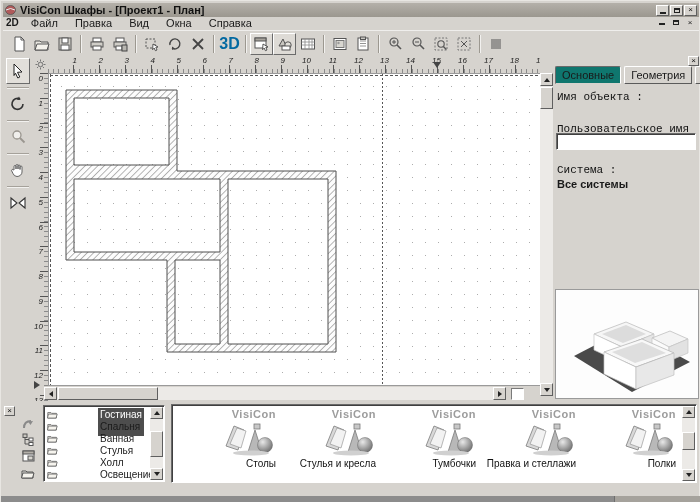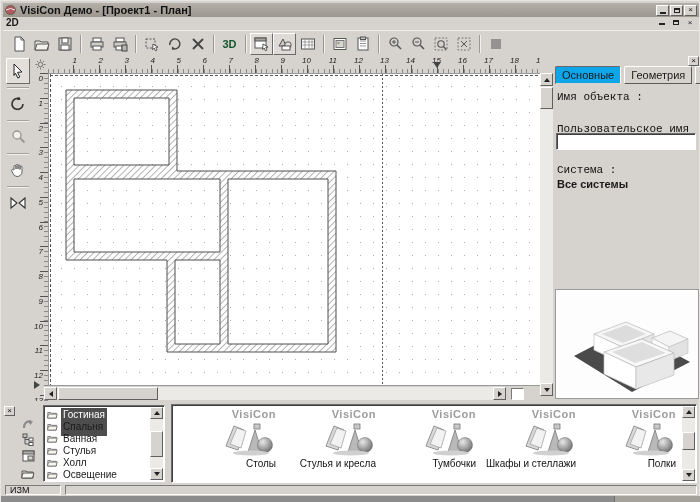--- a/index.html
+++ b/index.html
@@ -24,21 +24,21 @@
   .menu-item { padding:0 7px; font-size:11px; cursor:default; }
   .mdibtns { margin-left:auto; display:flex; gap:2px; padding-right:3px; }
   .mdibtn { width:12px; height:10px; display:flex; align-items:center; justify-content:center; font-size:8px; color:#222; }
 
   
   #toolbar { position:absolute; left:2px; top:29px; width:696px; height:26px; border-top:1px solid #efeeec;
     display:flex; align-items:center; padding-left:4px; }
   .tbtn { width:23px; height:22px; display:flex; align-items:center; justify-content:center; background:transparent; border:1px solid transparent; }
   .tbtn.toggled { border-color:#fff #6b6b6b #6b6b6b #fff; background:#dedbd6; }
   .tsep { width:1px; height:18px; background:#9c9890; margin:0 4px; box-shadow:1px 0 0 #f2f1ef; }
-  .t3d { font-weight:bold; font-size:11px; color:#14532d; }
+  .t3d { font-weight:bold; font-size:16px; color:#0369a1; }
   .tbtn svg { display:block; }
 
   
   #main { position:absolute; left:2px; top:55px; width:696px; height:345px; }
 
   
   #tools { position:absolute; left:0; top:0; width:30px; height:345px; }
   .ltool { width:24px; height:26px; margin:2px auto 0 auto; display:flex; align-items:center; justify-content:center; }
   .ltool.active { border:1px solid; border-color:#fff #6b6b6b #6b6b6b #fff; background:#e2dfda; }
   .lsep { width:22px; height:1px; background:#a5a19a; margin:3px auto; box-shadow:0 1px 0 #f2f1ef; }
@@ -86,40 +86,40 @@
   #hs-thumb { position:absolute; left:14px; top:0; width:100px; height:13px; background:#d6d3ce; border:1px solid; border-color:#fff #5f5f5f #5f5f5f #fff; }
   #corner-check { position:absolute; left:508px; top:332px; width:13px; height:12px; background:#fff; border:1px solid; border-color:#7a7a7a #fff #fff #7a7a7a; }
 
   
   #rightpanel { position:absolute; left:550px; top:0; width:146px; height:345px; }
   #rp-close { position:absolute; right:0px; top:0px; width:11px; height:10px; background:#d6d3ce; border:1px solid; border-color:#fff #5f5f5f #5f5f5f #fff;
     font-size:8px; line-height:7px; text-align:center; color:#111; }
   #rp-tabs { position:absolute; left:2px; top:10px; display:flex; gap:3px; }
   .tab { height:18px; padding:2px 6px 0 6px; font-size:11px; background:#d6d3ce;
     border:1px solid; border-color:#fff #5a5a5a #5a5a5a #fff; border-radius:2px 2px 0 0; }
-  .tab.active { border-color:#6a6a6a #fff #d6d3ce #6a6a6a; background:#0ea5e9; }
+  .tab.active { border-color:#6a6a6a #fff #d6d3ce #6a6a6a; background:#0f766e; }
   .rp-label { position:absolute; left:4px; font-size:11px; color:#111;font-family:Liberation Mono, monospace; }
   #rp-input { position:absolute; left:3px; top:77px; width:140px; height:17px; background:#fff;
     border:1px solid; border-color:#6a6a6a #fff #fff #6a6a6a; box-shadow:inset 1px 1px 0 #404040; font-size:11px; padding:0 3px; }
   #rp-system-value { position:absolute; left:4px; top:122px; font-weight:bold; font-size:11px; }
   #preview3d { position:absolute; left:2px; top:233px; width:144px; height:110px; background:#fdfdfd; border:1px solid #9a9a9a; }
 
   
   #bottom { position:absolute; left:2px; top:400px; width:696px; height:83px; }
   #bp-close { position:absolute; left:1px; top:5px; width:11px; height:10px; background:#d6d3ce; border:1px solid; border-color:#fff #5f5f5f #5f5f5f #fff;
     font-size:8px; line-height:7px; text-align:center; color:#111; }
   #minibar { position:absolute; left:13px; top:14px; width:24px; height:68px; display:flex; flex-direction:column; align-items:center; gap:3px; }
   .mtool { width:18px; height:14px; display:flex; align-items:center; justify-content:center; }
 
   #roomlist { position:absolute; left:40px; top:4px; width:122px; height:77px; background:#fff;
     border:1px solid; border-color:#6a6a6a #fff #fff #6a6a6a; box-shadow:inset 1px 1px 0 #404040; }
   #rooms { position:absolute; left:2px; top:2px; width:104px; height:72px; overflow:hidden; }
   .room { display:flex; align-items:center; height:12px; font-size:10px; white-space:nowrap; }
   .room .ricon { margin:0 3px 0 1px; flex:0 0 auto; display:flex; }
-  .room .rlabel { padding:16px 2px; }
+  .room .rlabel { padding:16px 2px;margin-left:37px; }
   .room.sel .rlabel { background:#4d4d4d; color:#fff; }
   #rl-scroll { position:absolute; right:1px; top:1px; width:13px; height:73px; background:#eceae7; }
   #rl-scroll .sb-btn { position:absolute; width:13px; height:12px; }
   #rl-thumb { position:absolute; left:0; top:24px; width:13px; height:26px; background:#d6d3ce; border:1px solid; border-color:#fff #5f5f5f #5f5f5f #fff; }
 
   #library { position:absolute; left:168px; top:3px; width:526px; height:79px; background:#fff;
     border:1px solid; border-color:#6a6a6a #fff #fff #6a6a6a; box-shadow:inset 1px 1px 0 #404040; }
   #lib-items { position:absolute; left:6px; top:4px; width:500px; height:70px; display:flex; justify-content:space-around; align-items:flex-start; }
   .libcard { width:96px; display:flex; flex-direction:column; align-items:flex-end; }
   .liblogo-text { font-size:11px; font-weight:bold; color:#9c9c9c; letter-spacing:0.5px; line-height:11px; }
@@ -139,36 +139,47 @@
 </head>
 <body>
 
 <div id="win">
 
   <div id="titlebar">
     <svg class="applogo" viewBox="0 0 11 10">
       <ellipse cx="5.5" cy="5" rx="5" ry="4.5" fill="#b05a5a" stroke="#555" stroke-width="0.8"></ellipse>
       <path d="M1,5 Q5.5,2 10,5" stroke="#eee" stroke-width="1" fill="none"></path>
     </svg>
-    <span class="ttext">VisiCon Демо - [Проект1 - План]</span>
+    <span class="ttext">VisiCon Шкафы - [Проект1 - План]</span>
     <span class="winbtns">
       <span class="wbtn">
           <span class="glyph-min"></span>
         </span>
       <span class="wbtn">
           <span class="glyph-restore"></span>
         </span>
       <span class="wbtn">
           <span>×</span>
         </span>
     </span>
   </div>
 
   <div id="menubar">
     <span class="mprefix">2D</span>
+    <span>
+      <span class="menu-item">Файл</span>
+    
+      <span class="menu-item">Правка</span>
+    
+      <span class="menu-item">Вид</span>
+    
+      <span class="menu-item">Окна</span>
+    
+      <span class="menu-item">Справка</span>
+    </span>
     <span class="mdibtns">
       <span class="mdibtn">
           <span class="glyph-min" style="margin-top:3px"></span>
         </span>
       <span class="mdibtn">
           <span class="glyph-restore"></span>
         </span>
       <span class="mdibtn">
           <span>×</span>
         </span>
@@ -643,21 +654,21 @@
                   <stop offset="100%" stop-color="#6f6f6f"></stop>
               </radialGradient>
             </defs>
             <polygon points="2,26 10,6 20,10 14,30" fill="#d8d8d8" stroke="#7a7a7a" stroke-width="0.8"></polygon>
             <polygon points="6,24 13,8 22,11 17,28" fill="#f2f2f2" stroke="#8a8a8a" stroke-width="0.6"></polygon>
             <rect x="30" y="4" width="6" height="5" fill="#c8c8c8" stroke="#7a7a7a" stroke-width="0.8"></rect>
             <polygon points="24,32 31,10 38,32" fill="#b8b8b8" stroke="#7a7a7a" stroke-width="0.8"></polygon>
             <circle cx="41" cy="25" r="7.5" fill="url(#sph)" stroke="#6a6a6a" stroke-width="0.5"></circle>
             <ellipse cx="27" cy="33" rx="18" ry="2.5" fill="#d0d0d0"></ellipse>
           </svg>
-          <span class="clabel">Шкафы и стеллажи</span>
+          <span class="clabel">Правка и стеллажи</span>
         </div>
 
         <div class="libcard">
           <span class="liblogo-text">VisiCon</span>
           <svg width="52" height="36" viewBox="0 0 52 36">
             <defs>
               <radialGradient id="sph" cx="35%" cy="30%" r="75%">
                 <stop offset="0%" stop-color="#e8e8e8"></stop>
                   <stop offset="100%" stop-color="#6f6f6f"></stop>
               </radialGradient>
@@ -677,21 +688,17 @@
             <span class="arr up"></span>
           </span>
         <span id="lib-thumb"></span>
         <span class="sb-btn" style="bottom:0">
             <span class="arr down"></span>
           </span>
       </div>
     </div>
   </div>
 
-  <div id="statusbar">
-    <span class="scell" id="scell-mode">ИЗМ</span>
-    <span class="scell" id="scell-main"></span>
-  </div>
   <div id="taskstrip">
       <span class="tseg"></span>
     </div>
 
 </div>
 
 </body></html>

